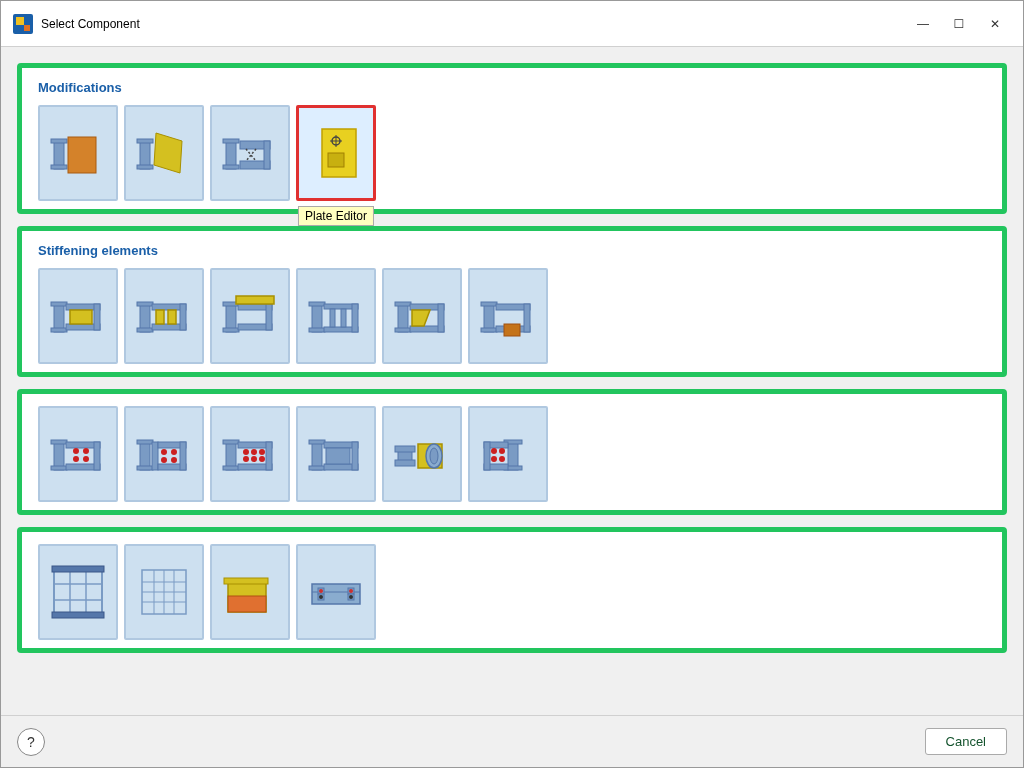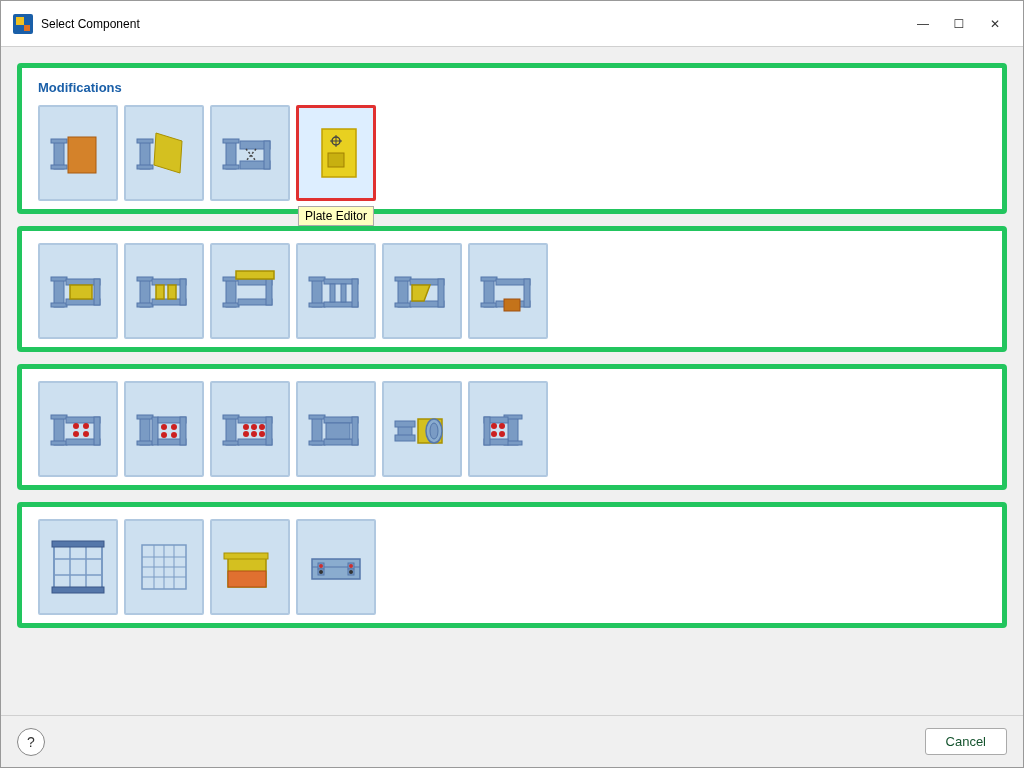--- a/index.html
+++ b/index.html
@@ -222,20 +222,21 @@
             <line x1="32" y1="14" x2="32" y2="26" stroke="#444" stroke-width="1"></line>
             <line x1="26" y1="20" x2="38" y2="20" stroke="#444" stroke-width="1"></line>
             <rect x="24" y="32" width="16" height="14" fill="#c8b010" stroke="#a08000" stroke-width="1"></rect>
           </svg>
         </div>
 
       </div>
     </div>
 
     <div class="section">
+      <div class="section-title">Stiffening elements</div>
       <div class="items-row">
 
         <div class="item-cell">
           <svg viewBox="0 0 64 64">
             <rect x="8" y="20" width="10" height="28" fill="#7a9bc4" stroke="#5577aa" stroke-width="1"></rect>
             <rect x="5" y="18" width="16" height="4" fill="#7a9bc4" stroke="#5577aa" stroke-width="1"></rect>
             <rect x="5" y="44" width="16" height="4" fill="#7a9bc4" stroke="#5577aa" stroke-width="1"></rect>
             <rect x="20" y="20" width="34" height="6" fill="#7a9bc4" stroke="#5577aa" stroke-width="1"></rect>
             <rect x="20" y="40" width="34" height="6" fill="#7a9bc4" stroke="#5577aa" stroke-width="1"></rect>
             <rect x="48" y="20" width="6" height="26" fill="#7a9bc4" stroke="#5577aa" stroke-width="1"></rect>

